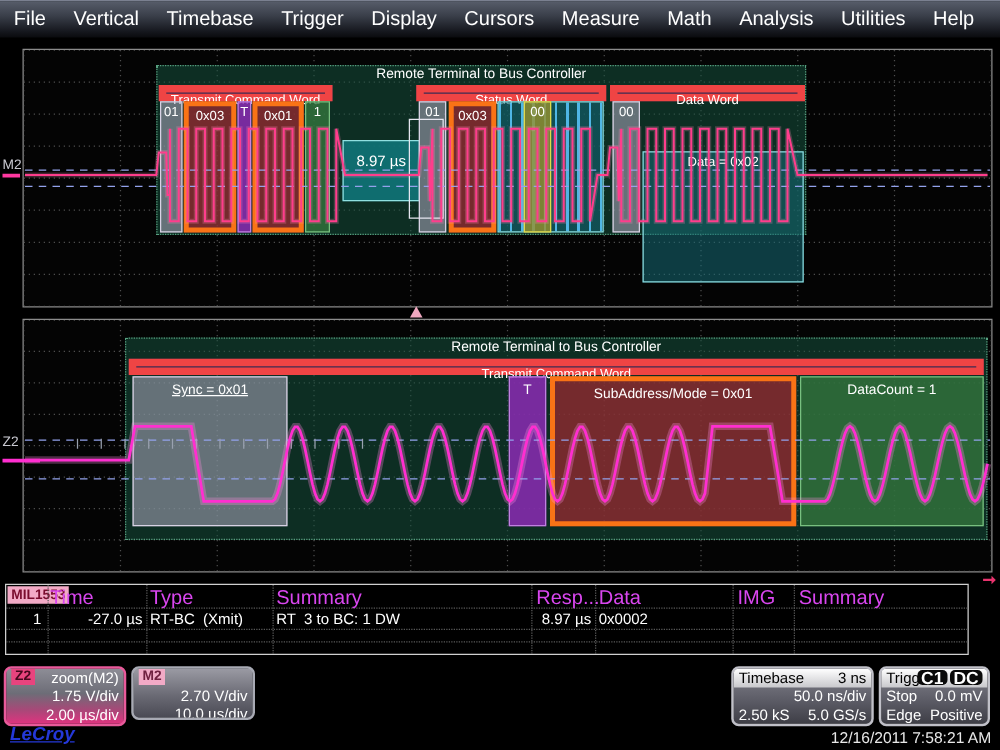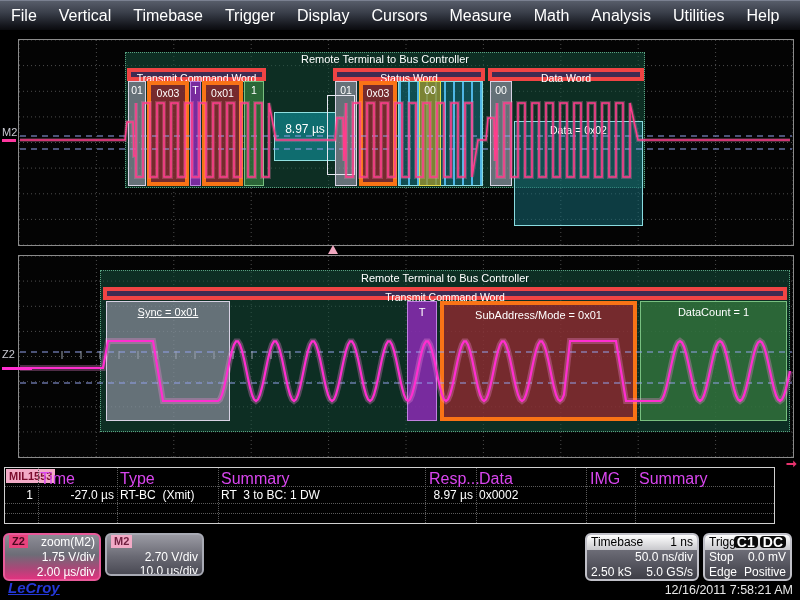--- a/index.html
+++ b/index.html
@@ -10,21 +10,21 @@
            background:linear-gradient(180deg,#575d6a 0%,#3a3f4a 40%,#14161c 85%,#0a0b0e 100%);
            border-top:1px solid #7a8090;display:flex;align-items:center;box-sizing:border-box;}
   .menu-item{color:#fff;font-size:16px;padding:0 11px;cursor:default;text-align:center;}
   
   .panel{position:absolute;background:#040404;border:1px solid #8a8a8a;box-sizing:border-box;}
   .layer{position:absolute;left:0;top:0;pointer-events:none;}
   svg.gridsvg line{stroke:#4d4d4d;stroke-width:1;stroke-dasharray:1 3;}
   
   .dk-outer{position:absolute;background:rgba(22,82,62,0.55);border:1px dotted #58a080;box-sizing:border-box;z-index:2;}
   .dk-title{position:absolute;width:100%;text-align:center;font-size:11px;color:#fff;z-index:3;}
-  .dk-head{position:absolute;background:#3e2b52;border:4px solid #ef4444;box-sizing:border-box;
+  .dk-head{position:absolute;background:#3e2b52;border:6px solid #ef4444;box-sizing:border-box;
            text-align:center;font-size:10.5px;color:#fff;line-height:12px;z-index:3;}
   .fld{position:absolute;box-sizing:border-box;text-align:center;color:#fff;z-index:3;}
   .fld .lbl{display:block;padding-top:2px;font-size:10.5px;}
   .f-gray  {background:rgba(190,180,205,0.50);border:1px solid #d8d2e4;}
   .f-red   {background:rgba(158,42,50,0.72); border:4px solid #f97316;}
   .f-purple{background:rgba(140,42,180,0.85);border:1px solid #c080e0;}
   .f-green {background:rgba(52,118,62,0.78); border:1px solid #78c080;}
   .f-olive {background:rgba(150,145,45,0.80);border:1px solid #e0d84a;}
   .f-teal  {background:rgba(22,108,118,0.55);border:1px solid #8adce0;}
   .striped{background-image:repeating-linear-gradient(90deg,rgba(90,200,255,0.85) 0px,rgba(90,200,255,0.85) 2px,rgba(10,70,90,0.15) 2px,rgba(10,70,90,0.15) 9px);}
@@ -289,21 +289,21 @@
     <div class="d-row" style="height:14px;line-height:14px;">
         <span class="d-right">2.70 V/div</span>
       </div>
     <div class="d-row" style="height:14px;line-height:14px;">
         <span class="d-right">10.0 µs/div</span>
       </div>
   </div>
 
   <div id="tbbox" class="statbox">
     <div class="hdr"><span>Timebase</span>
-      <span class="d-right" style="color:#000;">1 ns</span></div>
+      <span class="d-right" style="color:#000;">3 ns</span></div>
     <div class="d-row">
         <span class="d-right">50.0 ns/div</span>
       </div>
     <div class="d-row"><span>2.50 kS</span>
       <span class="d-right">5.0 GS/s</span></div>
   </div>
 
   <div id="trbox" class="statbox">
     <div class="hdr"><span>Trigger</span>
       <span class="d-right" style="top:1px;"><span class="mini-badge">C1</span><span class="mini-badge" style="margin-left:2px;">DC</span></span></div>

